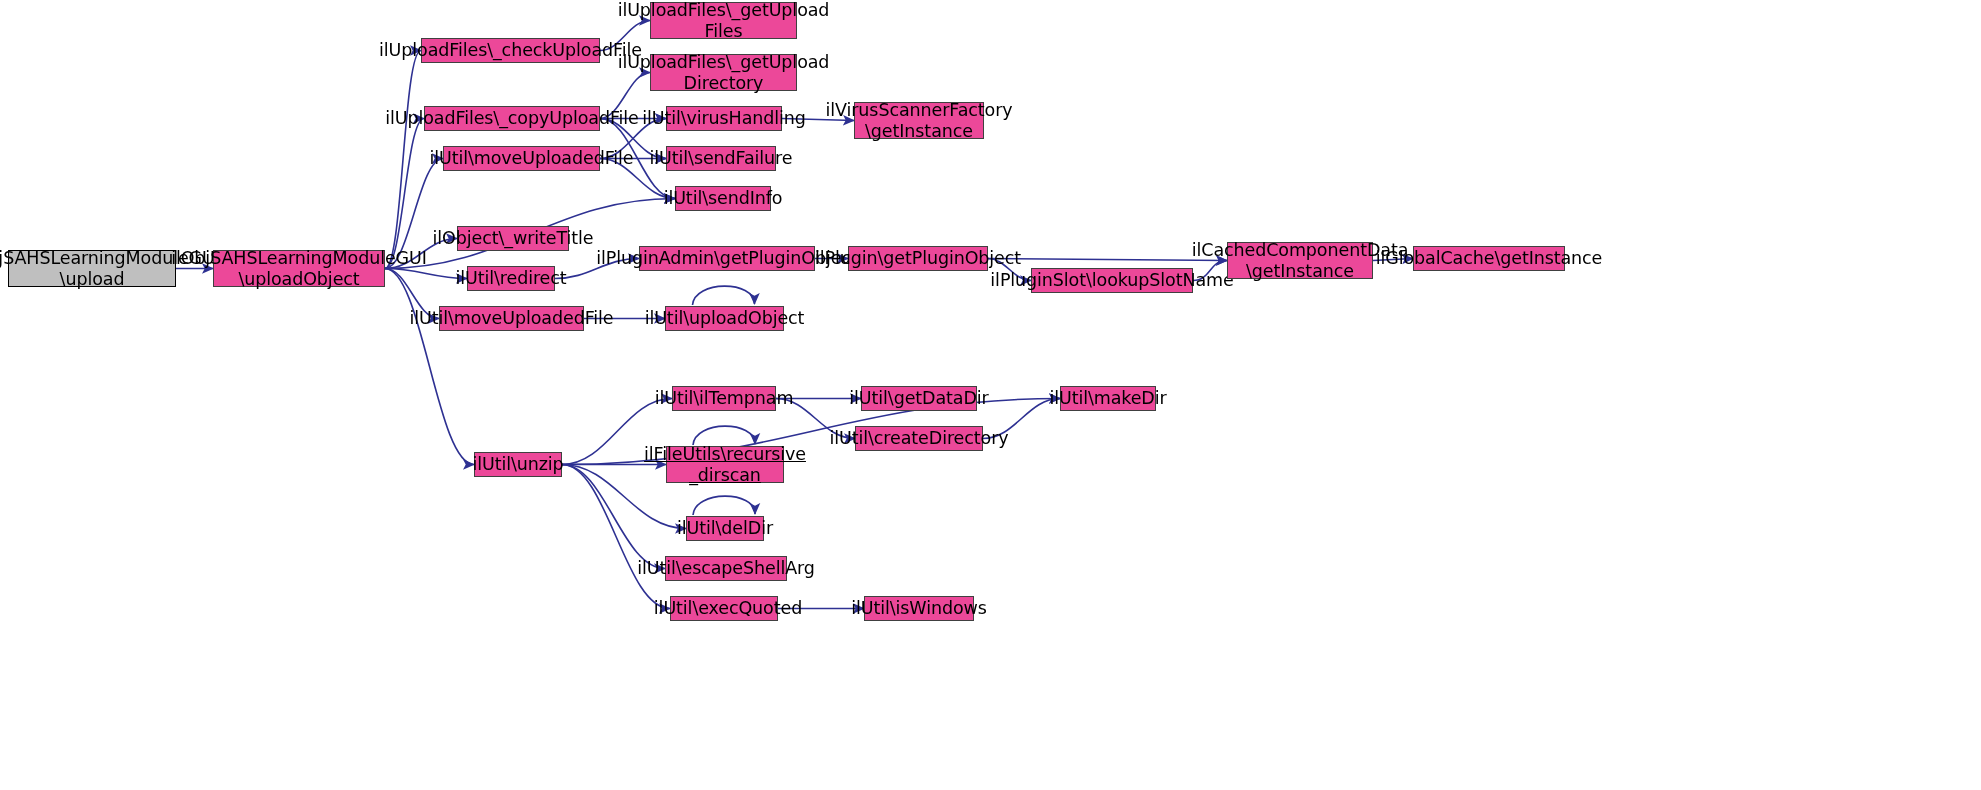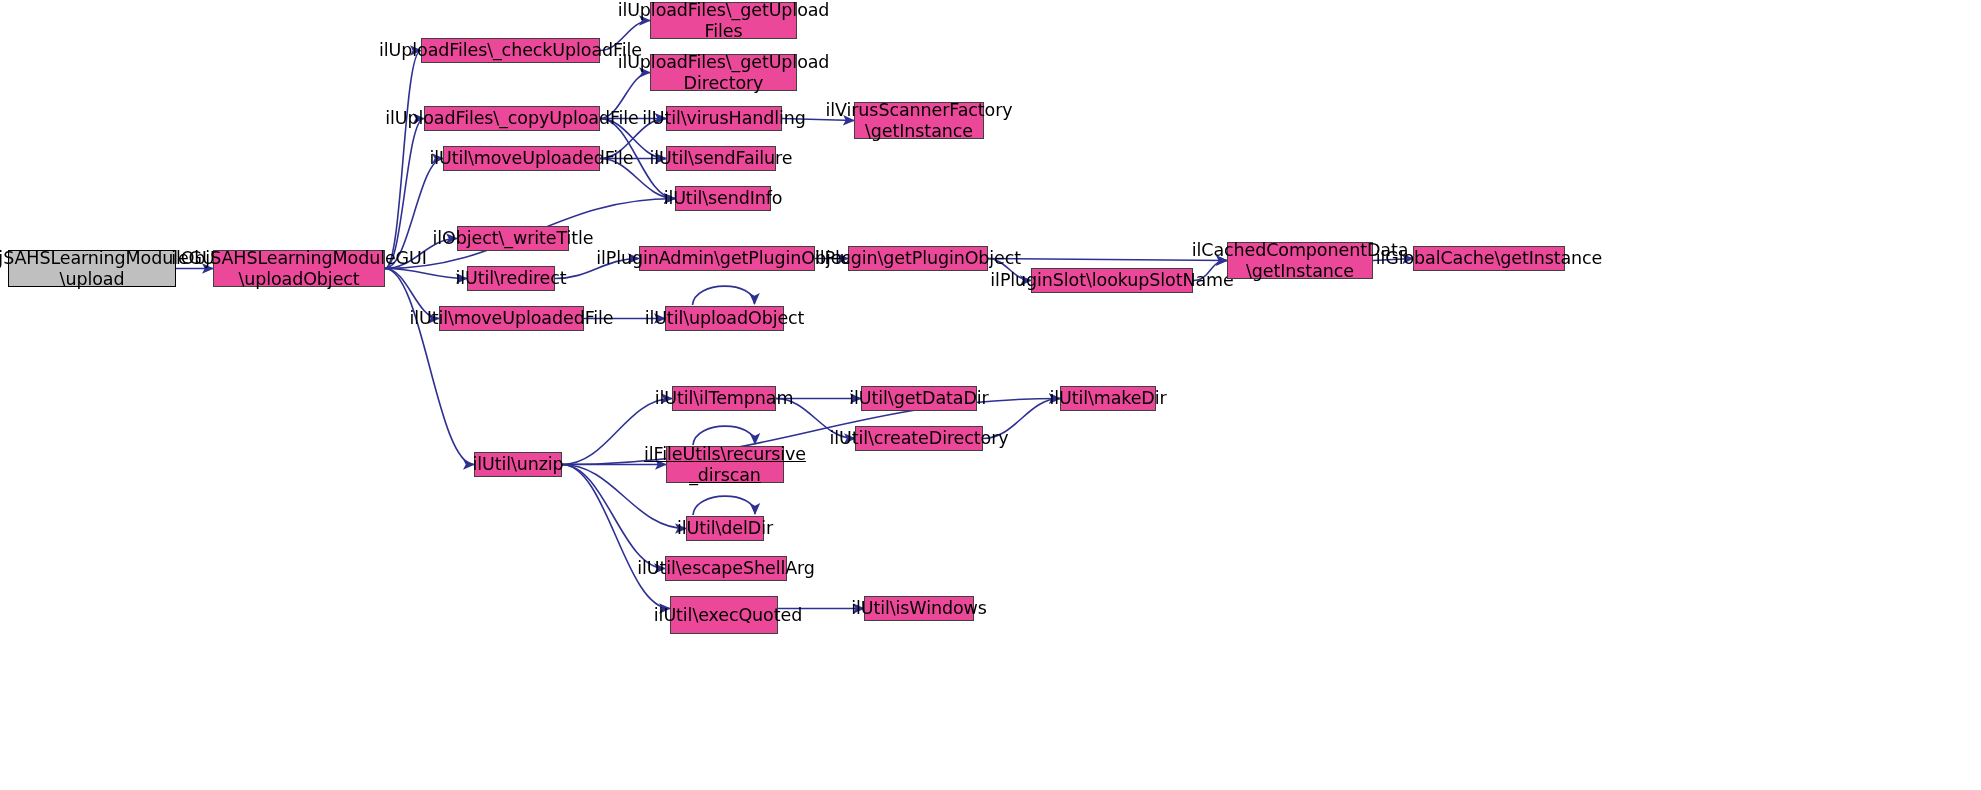--- a/index.html
+++ b/index.html
@@ -127,16 +127,16 @@
       <div class="node" style="left: 665px; top: 306px; width: 119px; height: 25px;">ilUtil\uploadObject</div>
       <div class="node" style="left: 474px; top: 452px; width: 88px; height: 25px;">ilUtil\unzip</div>
       <div class="node" style="left: 672px; top: 386px; width: 104px; height: 25px;">ilUtil\ilTempnam</div>
       <div class="node" style="left: 861px; top: 386px; width: 116px; height: 25px;">ilUtil\getDataDir</div>
       <div class="node" style="left: 855px; top: 426px; width: 128px; height: 25px;">ilUtil\createDirectory</div>
       <div class="node" style="left: 1060px; top: 386px; width: 96px; height: 25px;">ilUtil\makeDir</div>
       <div class="node" style="left: 666px; top: 446px; width: 118px; height: 37px; text-decoration: underline;">ilFileUtils\recursive
 _dirscan</div>
       <div class="node" style="left: 686px; top: 516px; width: 78px; height: 25px;">ilUtil\delDir</div>
       <div class="node" style="left: 665px; top: 556px; width: 122px; height: 25px;">ilUtil\escapeShellArg</div>
-      <div class="node" style="left: 670px; top: 596px; width: 108px; height: 38px; padding-left: 12px;">ilUtil\execQuoted</div>
+      <div class="node" style="left: 670px; top: 596px; width: 108px; height: 25px; padding-left: 12px;">ilUtil\execQuoted</div>
       <div class="node" style="left: 864px; top: 596px; width: 110px; height: 25px;">ilUtil\isWindows</div>
     </div>
 </div>
 
 </body></html>

